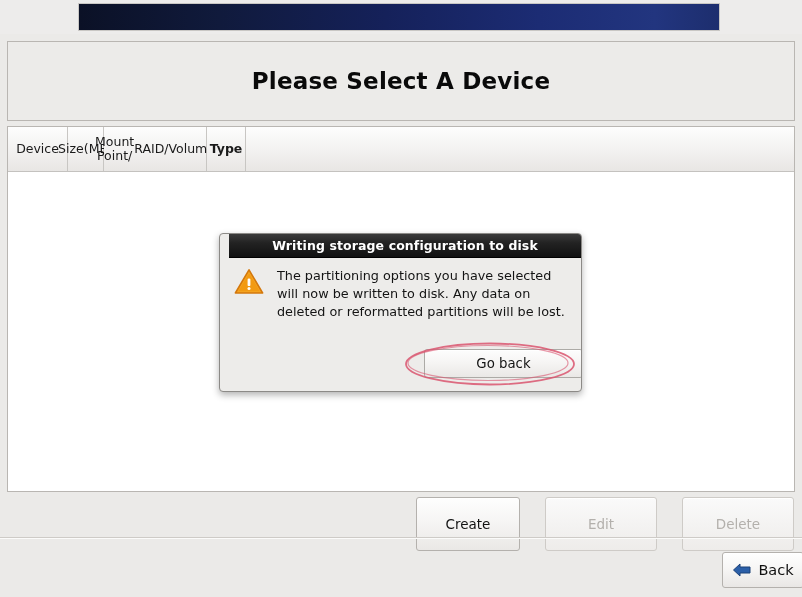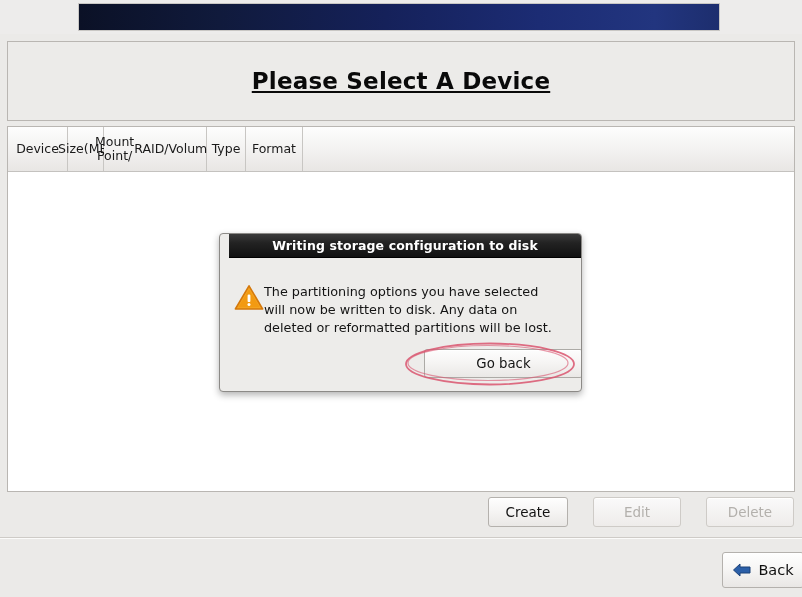--- a/index.html
+++ b/index.html
@@ -47,21 +47,20 @@
     box-sizing: border-box;
     display: flex;
     align-items: center;
     justify-content: center;
   }
   #page-title {
     font-size: 23px;
     font-weight: bold;
     color: #0a0a0a;
     letter-spacing: 0.2px;
-    text-decoration: underline;
   }
 
   
   #main-panel {
     position: absolute;
     left: 7px; top: 126px;
     width: 788px; height: 366px;
     background: #ffffff;
     border: 1px solid #b9b6b2;
     box-sizing: border-box;
@@ -89,21 +88,21 @@
     background: linear-gradient(180deg, #fdfdfd 0%, #f2f1f0 55%, #e8e6e4 100%);
   }
   .th.filler {
     flex: 1;
     border-right: none;
     background: linear-gradient(180deg, #fdfdfd 0%, #f2f1f0 55%, #e8e6e4 100%);
   }
   #th-device  { width: 60px; }
   #th-size    { width: 36px; }
   #th-mount   { width: 103px; }
-  #th-type    { width: 39px; }
+  #th-type    { width: 39px; font-weight: bold; }
   #th-format  { width: 57px; }
 
   #table-body {
     height: 319px;
     background: #ffffff;
   }
 
   
   #action-row {
     position: absolute;
@@ -117,21 +116,21 @@
     display: flex;
     gap: 8px;
   }
   .btn {
     font-family: "DejaVu Sans", sans-serif;
     font-size: 13.5px;
     color: #121212;
     background: linear-gradient(180deg, #fefefe 0%, #f6f5f4 45%, #eae8e6 100%);
     border: 1px solid #b4b1ad;
     border-radius: 3px;
-    padding: 0;
+    padding: 12px;
     height: 28px;
     cursor: pointer;
     box-shadow: inset 0 1px 0 rgba(255,255,255,0.85);
     display: flex;
     align-items: center;
     justify-content: center;
   }
   .btn.disabled {
     color: #b3b0ac;
     background: linear-gradient(180deg, #fafafa 0%, #f4f3f2 50%, #eeecea 100%);
@@ -208,22 +207,23 @@
     border-bottom: 1px solid #000;
     margin-left: 9px;
   }
   #dialog-title {
     color: #ffffff;
     font-size: 12.5px;
     font-weight: bold;
     letter-spacing: 0.1px;
   }
   #dialog-body {
-    padding: 24px 14px 0 14px;
-    display: flex;
+    padding: 8px 14px 0 14px;
+    display: flex;
+    gap: 13px;
   }
   #warning-icon { flex: 0 0 auto; padding-top: 2px; }
   #dialog-message {
     font-size: 12.8px;
     color: #141414;
     line-height: 1.42;
     white-space: pre-line;
     padding-top: 1px;
   }
   #dialog-buttons {
@@ -274,21 +274,20 @@
     <div class="th" id="th-device">Device</div>
     <div class="th" id="th-size">
         <span style="display:block">Size</span>
         <span style="display:block">(MB)</span>
       </div>
     <div class="th" id="th-mount">
         <span style="display:block">Mount Point/</span>
         <span style="display:block">RAID/Volume</span>
       </div>
     <div class="th" id="th-type">Type</div>
-    <div class="th" id="th-format">Format</div>
     <div class="th filler"></div>
   </div>
   <div id="table-body"></div>
 </div>
 
 <div id="action-row">
   <div id="action-row-inner">
     <div class="btn" id="btn-create">Create</div>
     <div class="btn disabled" id="btn-edit">Edit</div>
     <div class="btn disabled" id="btn-delete">Delete</div>

